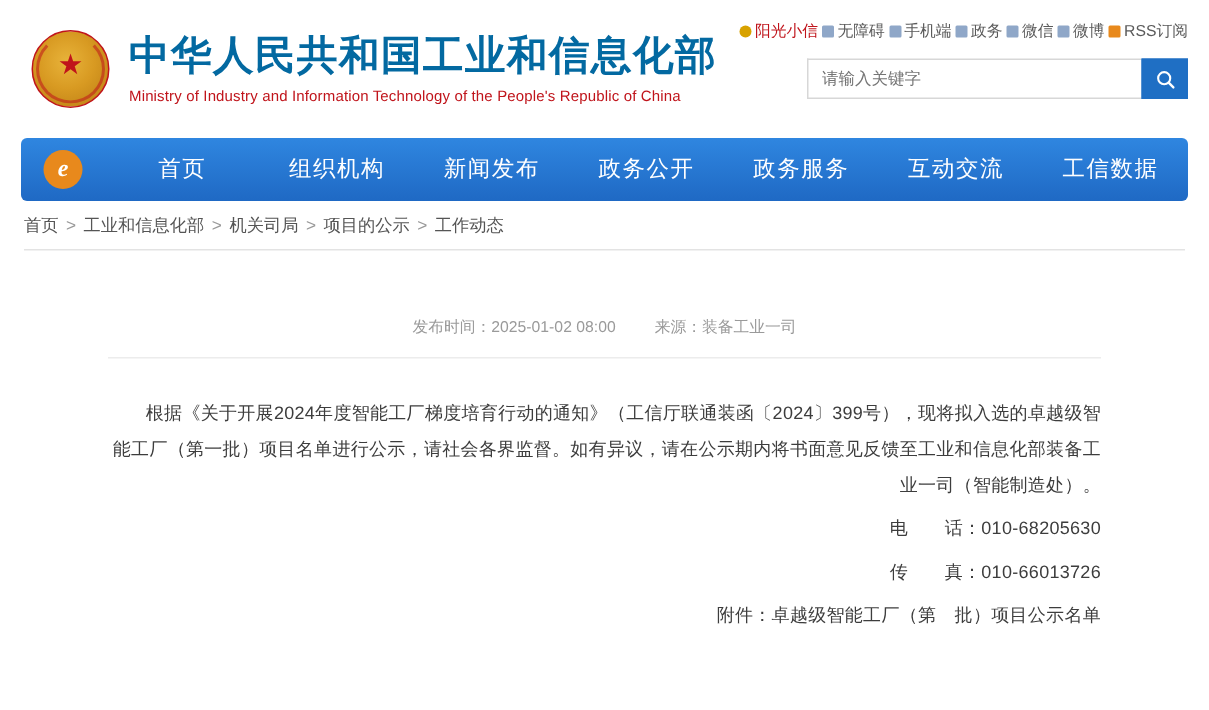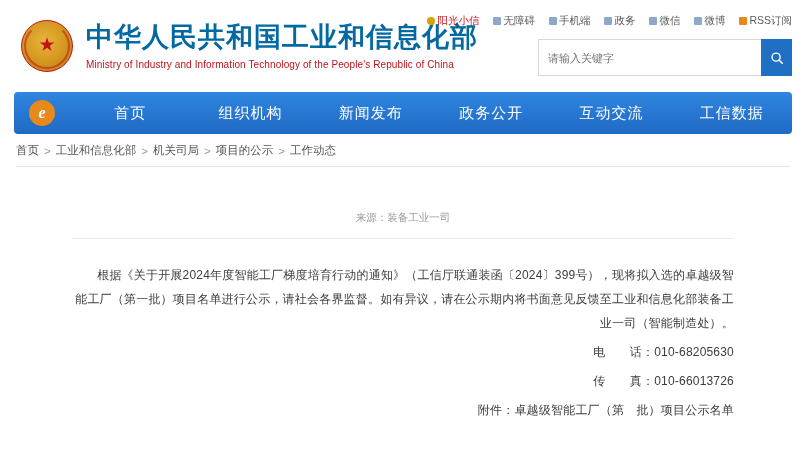--- a/index.html
+++ b/index.html
@@ -70,21 +70,21 @@
     right: 14px;
     top: 14px;
     width: 260px;
     display: flex;
     flex-direction: column;
     align-items: flex-end;
   }
   .toplinks {
     display: flex;
     align-items: center;
-    gap: 14px;
+    gap: 3px;
     font-size: 10.5px;
     color: #5a5a5a;
     white-space: nowrap;
   }
   .toplinks .tl {
     display: inline-flex;
     align-items: center;
     gap: 2px;
     color: #5a5a5a;
     text-decoration: none;
@@ -107,21 +107,21 @@
     display: inline-block;
     width: 8px; height: 8px;
     background: #e8891c;
     border-radius: 1px;
   }
   .searchbar {
     margin-top: 11px;
     display: flex;
     align-items: stretch;
     width: 254px;
-    height: 37px;
+    height: 27px;
   }
   .searchbar input {
     flex: 1;
     border: 1px solid #d7d7d7;
     border-right: none;
     font-size: 11px;
     color: #888;
     padding: 0 9px;
     outline: none;
     background: #fff;
@@ -296,40 +296,42 @@
 
   <div class="nav">
     <div class="nav-logo">
       <div class="e">e</div>
     </div>
     <div class="nav-items">
       <div class="nav-item">首页</div>
       <div class="nav-item">组织机构</div>
       <div class="nav-item">新闻发布</div>
       <div class="nav-item">政务公开</div>
+      <div class="nav-item">政务服务</div>
       <div class="nav-item">互动交流</div>
       <div class="nav-item">工信数据</div>
     </div>
   </div>
 
   <div class="breadcrumb">
     <a>首页</a>
     <span class="sep">&gt;</span>
     <a>工业和信息化部</a>
     <span class="sep">&gt;</span>
     <a>机关司局</a>
     <span class="sep">&gt;</span>
     <a>项目的公示</a>
     <span class="sep">&gt;</span>
     <a>工作动态</a>
   </div>
 
   <div class="article">
 
     <div class="art-meta">
+      <span>发布时间：2025-01-02 08:00</span>
       <span>来源：装备工业一司</span>
     </div>
 
     <div class="art-divider"></div>
 
     <div class="art-body">
       <p class="indent">根据《关于开展2024年度智能工厂梯度培育行动的通知》（工信厅联通装函〔2024〕399号），现将拟入选的卓越级智能工厂（第一批）项目名单进行公示，请社会各界监督。如有异议，请在公示期内将书面意见反馈至工业和信息化部装备工业一司（智能制造处）。</p>
 
       <p class="label-line">电　　话：010-68205630</p>
       <p class="label-line">传　　真：010-66013726</p>

